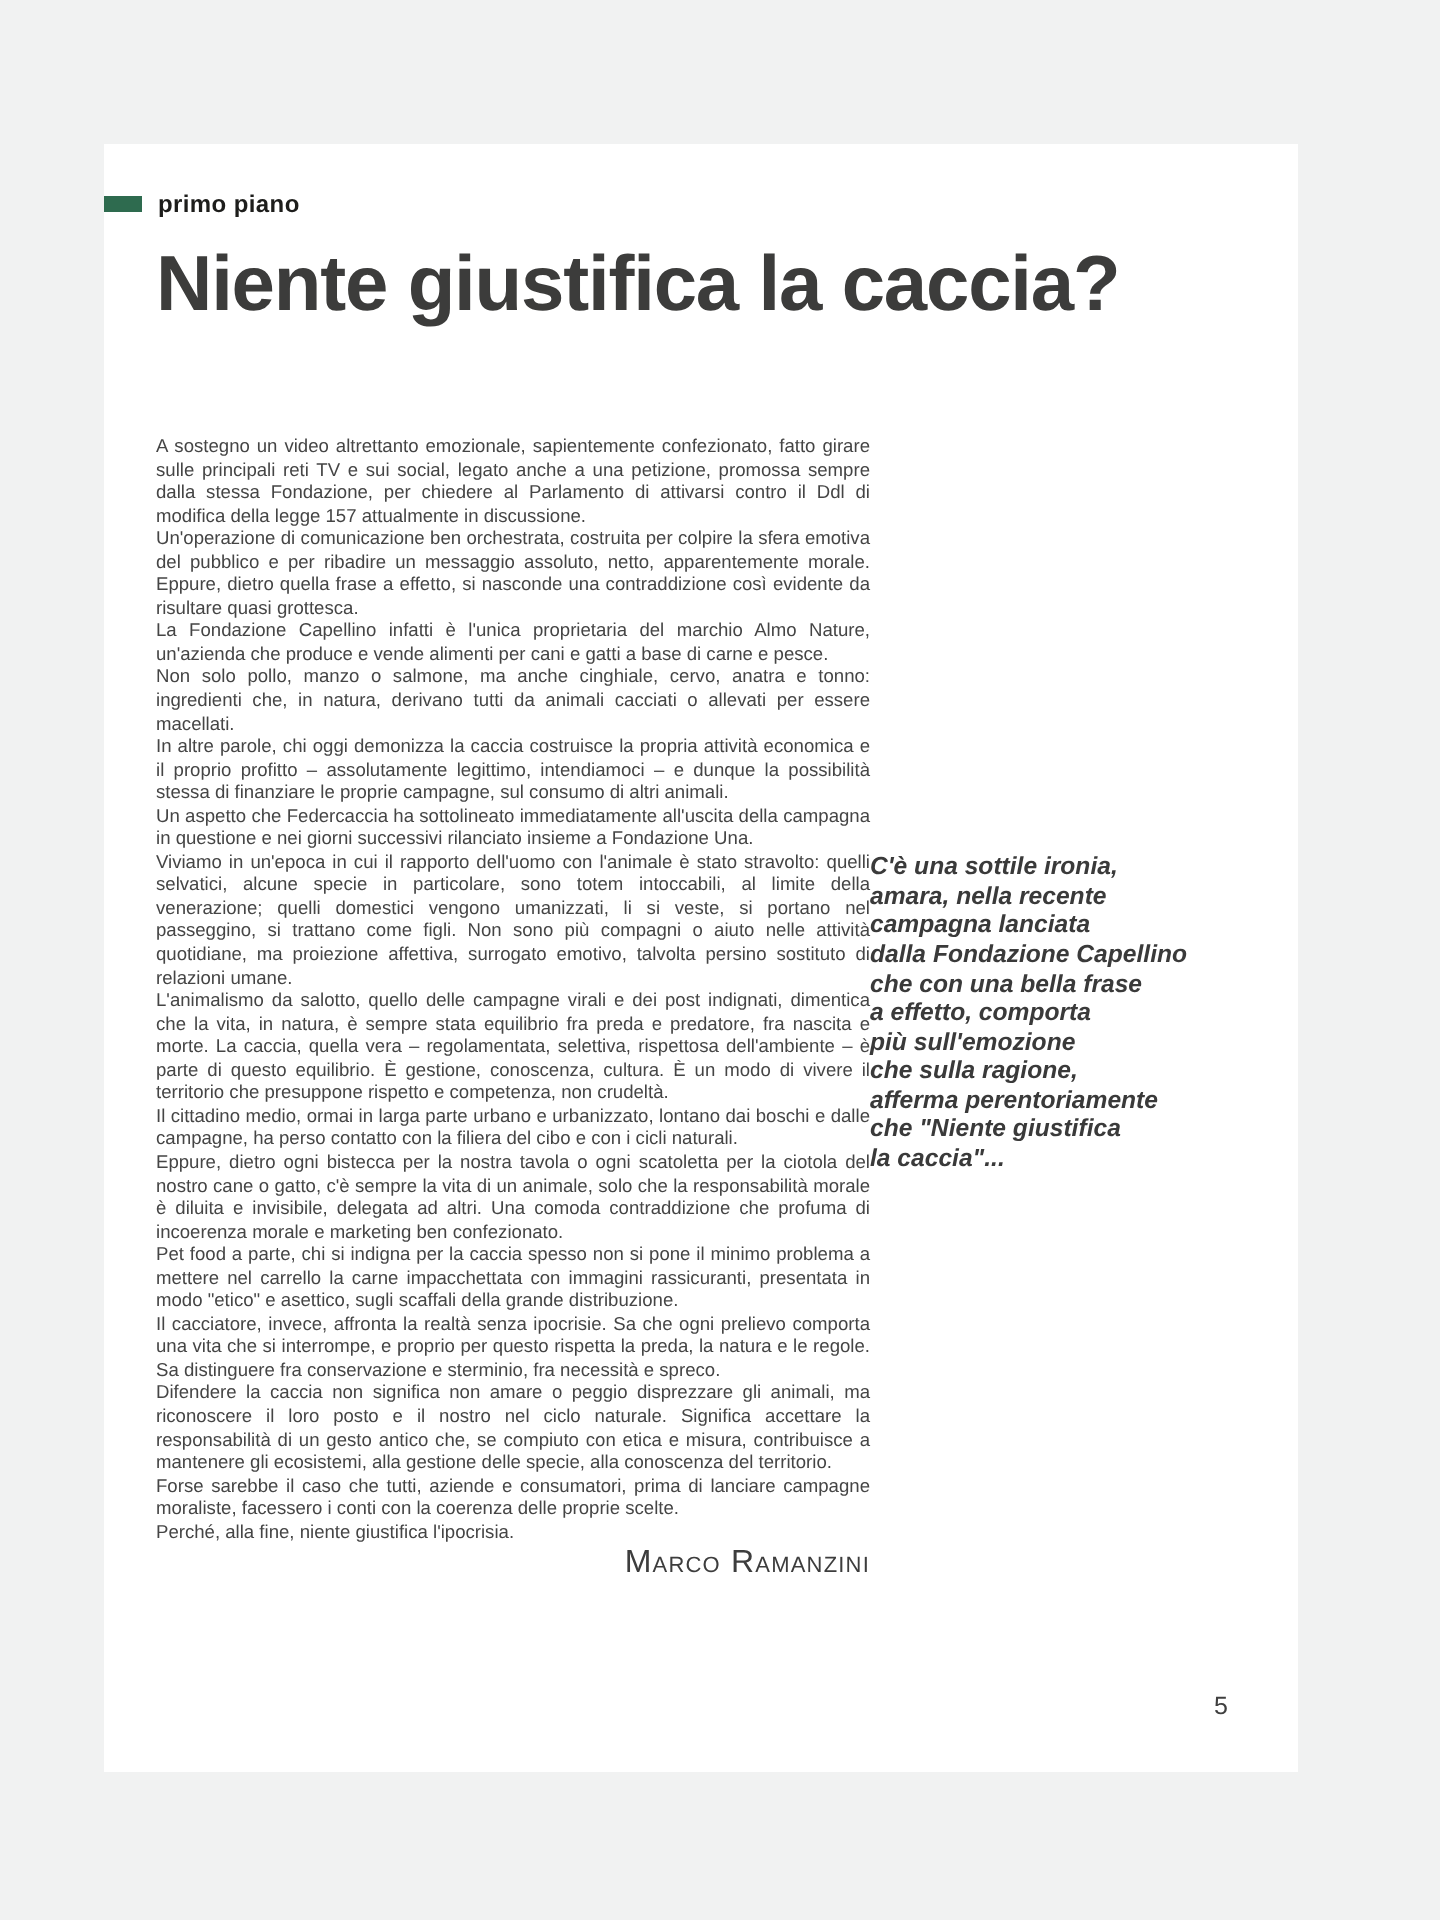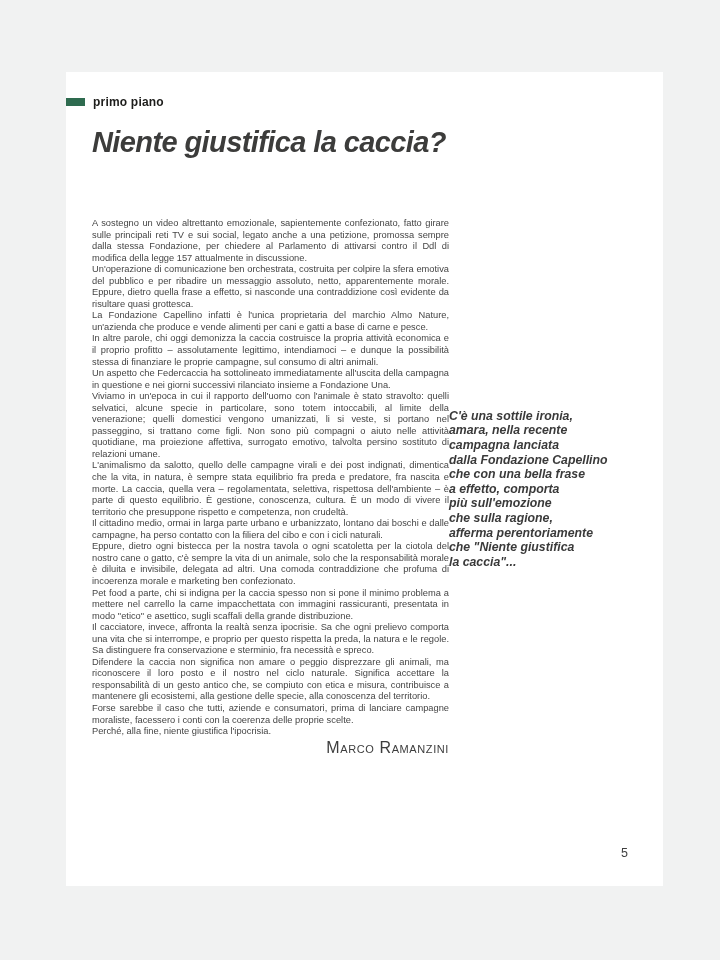--- a/index.html
+++ b/index.html
@@ -3,41 +3,41 @@
 <meta charset="utf-8">
 <style>
   html,body { margin:0; padding:0; }
   body {
     width:720px; height:960px;
     background:#f1f2f2;
     font-family:"Liberation Sans", sans-serif;
     position:relative; overflow:hidden;
   }
   .page {
-    position:absolute; left:66px; top:72px;
+    position:absolute; left:52px; top:72px;
     width:597px; height:814px;
     background:#ffffff;
   }
   .kicker-row {
     position:absolute; left:0; top:23px;
     display:flex; align-items:center;
   }
   .kicker-bar {
     width:19px; height:8px;
     background:var(--accent-green,#2e6b4f);
     margin-right:8px;
   }
   .kicker-label {
     font-size:12px; font-weight:bold;
     color:#1d1d1b; letter-spacing:0.2px;
   }
   .title {
     position:absolute; left:26px; top:52px; margin:0;
-    font-size:29px; line-height:37px;
-    font-style:italic; font-weight:bold;
+    font-size:39px; line-height:37px;
+    font-weight:bold;
     color:#3c3c3b; letter-spacing:-0.6px;
     white-space:nowrap;
   }
   .content {
     position:absolute; left:26px; top:146px; width:553px;
     display:flex; align-items:center;
   }
   .body-col {
     flex:0 0 357px; width:357px;
     font-size:9.3px; line-height:11.55px;
@@ -73,20 +73,21 @@
   <h1 class="title">
     <span>Niente giustifica la caccia?</span><br>
   </h1>
 
   <div class="content">
 
     <div class="body-col">
       <p>A sostegno un video altrettanto emozionale, sapientemente confezionato, fatto girare sulle principali reti TV e sui social, legato anche a una petizione, promossa sempre dalla stessa Fondazione, per chiedere al Parlamento di attivarsi contro il Ddl di modifica della legge 157 attualmente in discussione.</p>
       <p>Un'operazione di comunicazione ben orchestrata, costruita per colpire la sfera emotiva del pubblico e per ribadire un messaggio assoluto, netto, apparentemente morale. Eppure, dietro quella frase a effetto, si nasconde una contraddizione così evidente da risultare quasi grottesca.</p>
       <p>La Fondazione Capellino infatti è l'unica proprietaria del marchio Almo Nature, un'azienda che produce e vende alimenti per cani e gatti a base di carne e pesce.</p>
+      <p>Non solo pollo, manzo o salmone, ma anche cinghiale, cervo, anatra e tonno: ingredienti che, in natura, derivano tutti da animali cacciati o allevati per essere macellati.</p>
       <p>In altre parole, chi oggi demonizza la caccia costruisce la propria attività economica e il proprio profitto – assolutamente legittimo, intendiamoci – e dunque la possibilità stessa di finanziare le proprie campagne, sul consumo di altri animali.</p>
       <p>Un aspetto che Federcaccia ha sottolineato immediatamente all'uscita della campagna in questione e nei giorni successivi rilanciato insieme a Fondazione Una.</p>
       <p>Viviamo in un'epoca in cui il rapporto dell'uomo con l'animale è stato stravolto: quelli selvatici, alcune specie in particolare, sono totem intoccabili, al limite della venerazione; quelli domestici vengono umanizzati, li si veste, si portano nel passeggino, si trattano come figli. Non sono più compagni o aiuto nelle attività quotidiane, ma proiezione affettiva, surrogato emotivo, talvolta persino sostituto di relazioni umane.</p>
       <p>L'animalismo da salotto, quello delle campagne virali e dei post indignati, dimentica che la vita, in natura, è sempre stata equilibrio fra preda e predatore, fra nascita e morte. La caccia, quella vera – regolamentata, selettiva, rispettosa dell'ambiente – è parte di questo equilibrio. È gestione, conoscenza, cultura. È un modo di vivere il territorio che presuppone rispetto e competenza, non crudeltà.</p>
       <p>Il cittadino medio, ormai in larga parte urbano e urbanizzato, lontano dai boschi e dalle campagne, ha perso contatto con la filiera del cibo e con i cicli naturali.</p>
       <p>Eppure, dietro ogni bistecca per la nostra tavola o ogni scatoletta per la ciotola del nostro cane o gatto, c'è sempre la vita di un animale, solo che la responsabilità morale è diluita e invisibile, delegata ad altri. Una comoda contraddizione che profuma di incoerenza morale e marketing ben confezionato.</p>
       <p>Pet food a parte, chi si indigna per la caccia spesso non si pone il minimo problema a mettere nel carrello la carne impacchettata con immagini rassicuranti, presentata in modo "etico" e asettico, sugli scaffali della grande distribuzione.</p>
       <p>Il cacciatore, invece, affronta la realtà senza ipocrisie. Sa che ogni prelievo comporta una vita che si interrompe, e proprio per questo rispetta la preda, la natura e le regole. Sa distinguere fra conservazione e sterminio, fra necessità e spreco.</p>
       <p>Difendere la caccia non significa non amare o peggio disprezzare gli animali, ma riconoscere il loro posto e il nostro nel ciclo naturale. Significa accettare la responsabilità di un gesto antico che, se compiuto con etica e misura, contribuisce a mantenere gli ecosistemi, alla gestione delle specie, alla conoscenza del territorio.</p>
       <p>Forse sarebbe il caso che tutti, aziende e consumatori, prima di lanciare campagne moraliste, facessero i conti con la coerenza delle proprie scelte.</p>

